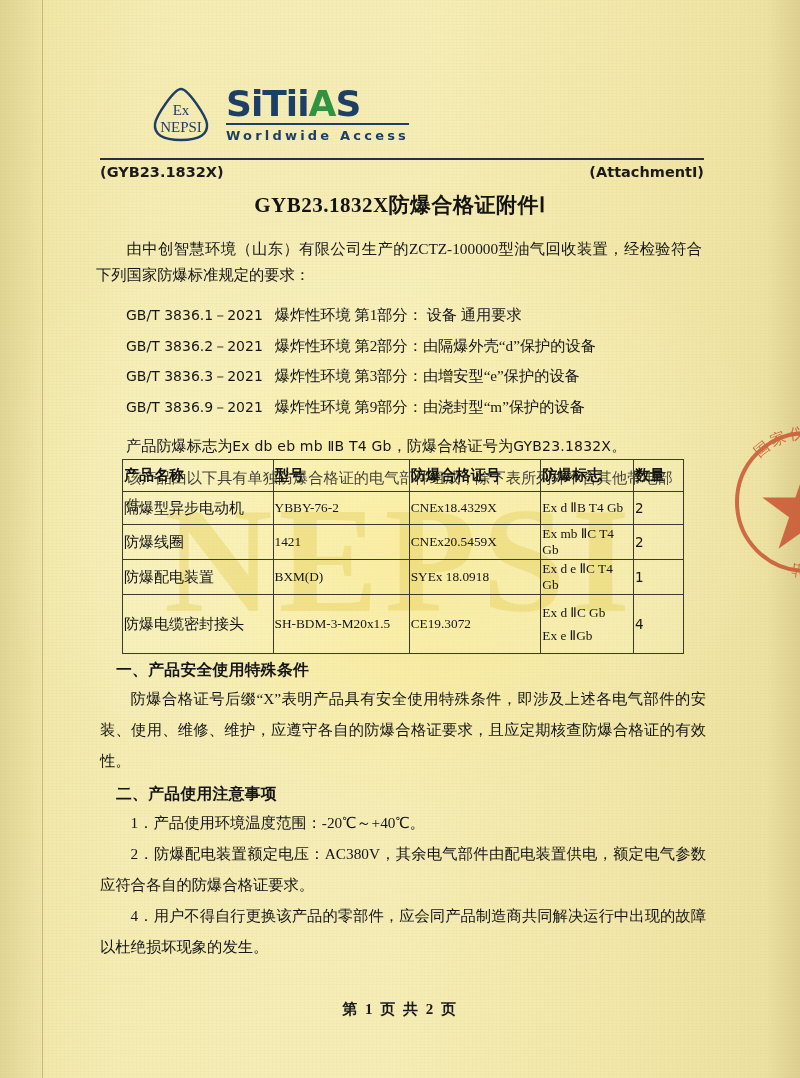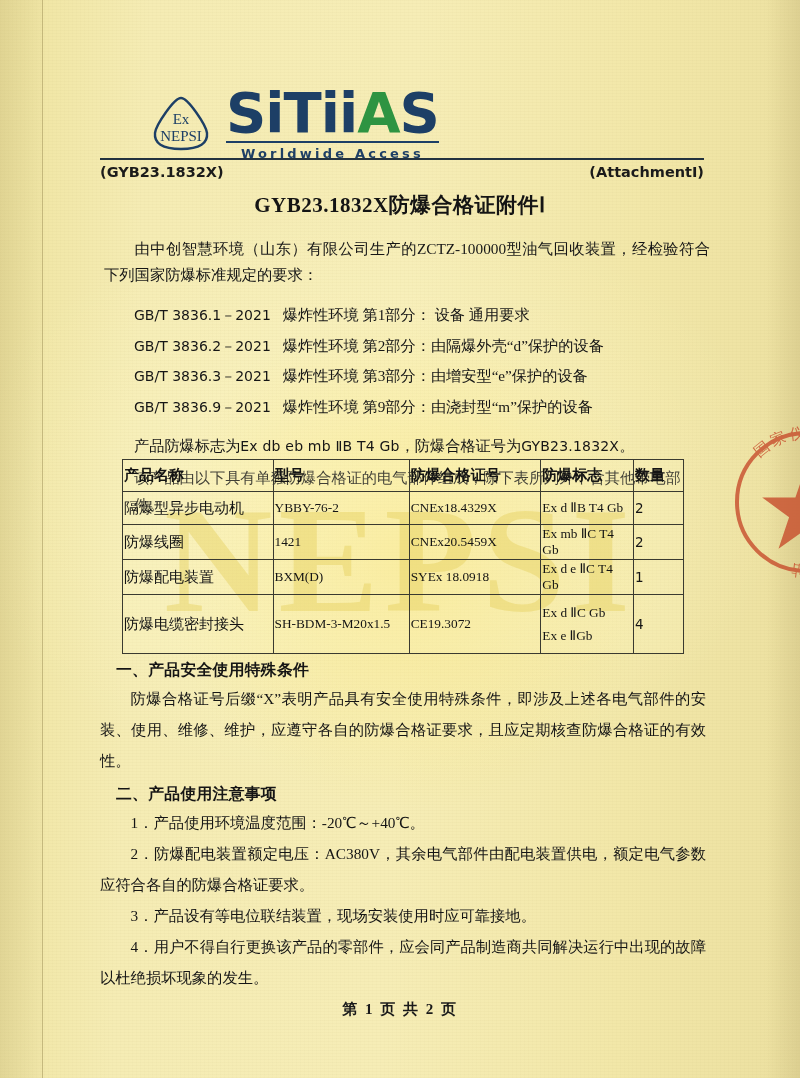--- a/index.html
+++ b/index.html
@@ -89,21 +89,21 @@
     text-align: center;
   }
   .ex-nepsi svg { display: block; }
   .sitiias-block {
     display: flex;
     flex-direction: column;
     align-items: stretch;
   }
   .sitiias-word {
     font-family: "DejaVu Sans", sans-serif;
-    font-size: 56px;
+    font-size: 36px;
     font-weight: 700;
     letter-spacing: -1px;
     line-height: 0.95;
     color: #1d3f66;
   }
   .sitiias-word .green { color: #2e9442; }
   .sitiias-rule {
     height: 2px;
     background: #1d3f66;
     margin-top: 2px;
@@ -149,21 +149,21 @@
     font-family: "Liberation Serif", serif;
     font-size: 21px;
     font-weight: 700;
     color: #141414;
     letter-spacing: 0.5px;
   }
 
   
   .body-block {
     position: absolute;
-    left: 104px;
+    left: 96px;
     top: 236px;
     width: 606px;
     color: #161616;
   }
   .para {
     font-family: "Liberation Serif", serif;
     font-size: 15.3px;
     line-height: 26px;
     text-align: justify;
     margin: 0;
@@ -419,21 +419,20 @@
   <div class="sections">
 
     <h3 class="sec-head">一、产品安全使用特殊条件</h3>
     <p class="sec-para ind">防爆合格证号后缀“X”表明产品具有安全使用特殊条件，即涉及上述各电气部件的安装、使用、维修、维护，应遵守各自的防爆合格证要求，且应定期核查防爆合格证的有效性。</p>
 
     <div class="gap-sm"></div>
 
     <h3 class="sec-head">二、产品使用注意事项</h3>
     <p class="num-item">1．产品使用环境温度范围：-20℃～+40℃。</p>
     <p class="num-item">2．防爆配电装置额定电压：AC380V，其余电气部件由配电装置供电，额定电气参数应符合各自的防爆合格证要求。</p>
-    <p class="num-item">3．产品设有等电位联结装置，现场安装使用时应可靠接地。</p>
     <p class="num-item">4．用户不得自行更换该产品的零部件，应会同产品制造商共同解决运行中出现的故障以杜绝损坏现象的发生。</p>
   </div>
 
   <div class="seal">
     <svg width="168" height="168" viewBox="0 0 168 168" aria-hidden="true">
       <defs>
         <path id="sealArc" d="M 84,84 m -64,0 a 64,64 0 1,1 128,0 a 64,64 0 1,1 -128,0"></path>
       </defs>
       <circle cx="84" cy="84" r="69" fill="none" stroke="#c8502f" stroke-width="4"></circle>
       <polygon points="84,48 94.6,79.6 127.8,79.6 100.9,99.2 111.5,130.8 84,111.2 56.5,130.8 67.1,99.2 40.2,79.6 73.4,79.6" fill="#c8502f"></polygon>

